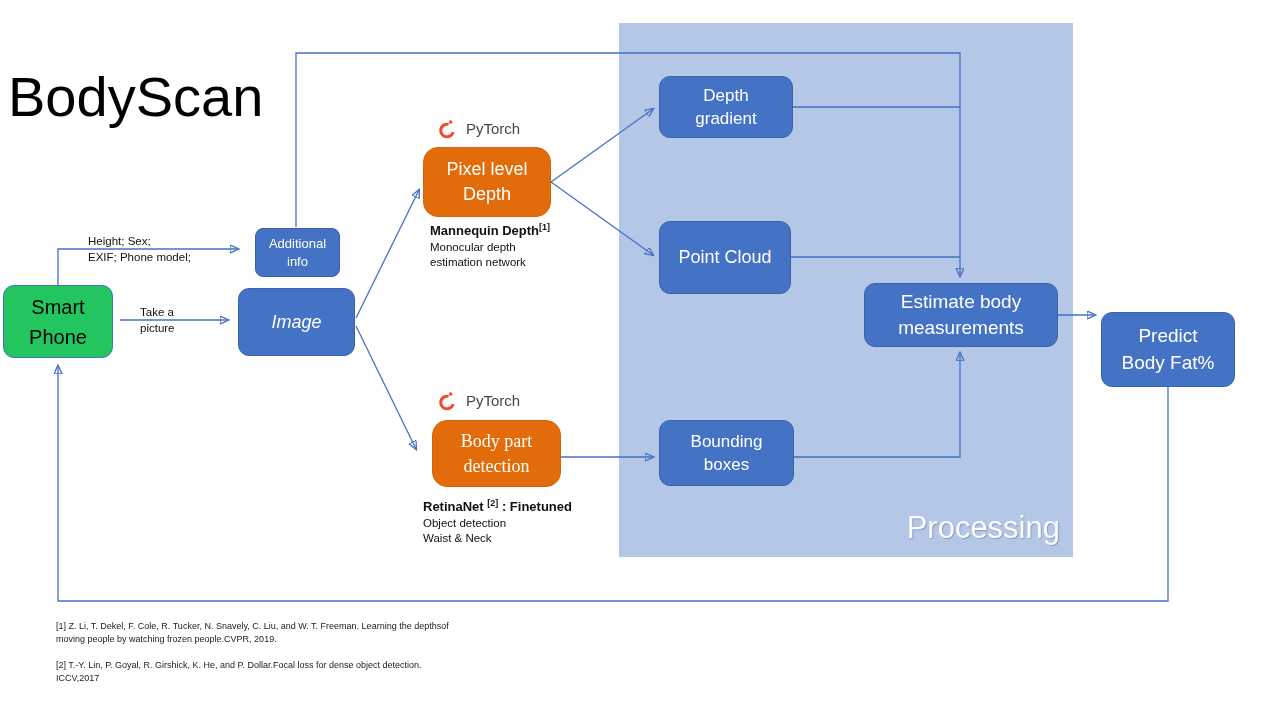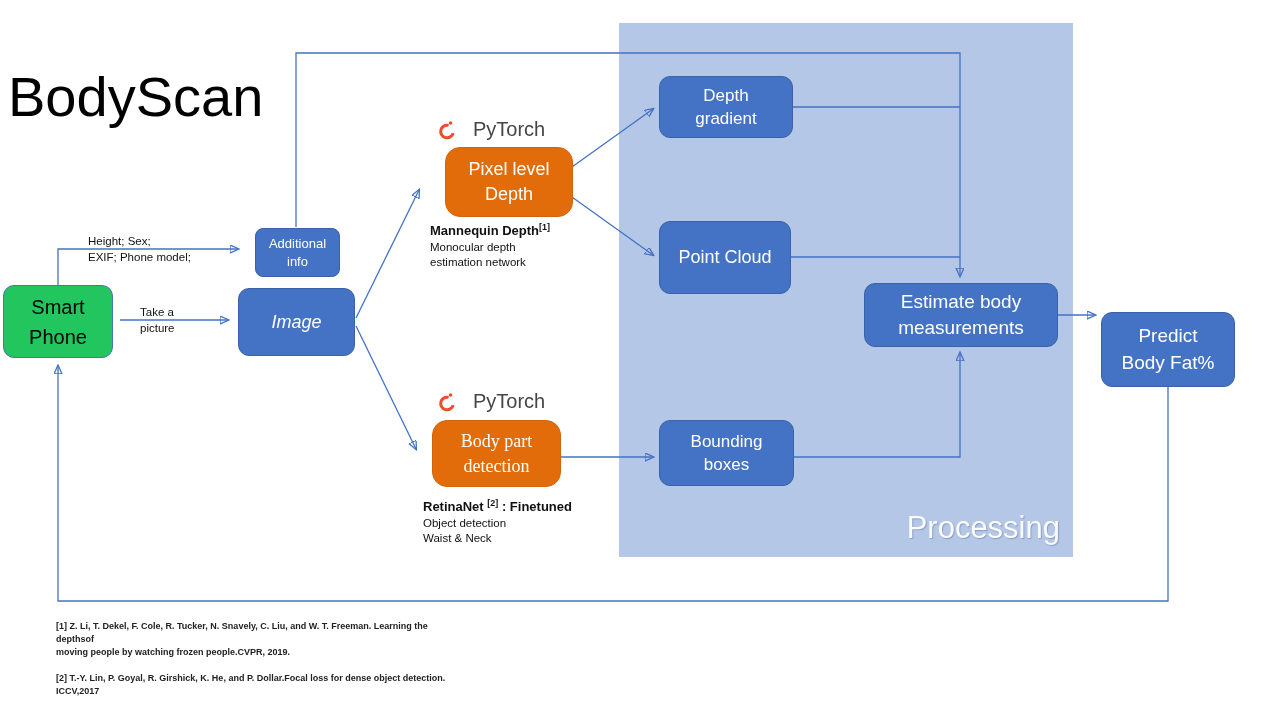--- a/index.html
+++ b/index.html
@@ -51,30 +51,30 @@
   .title {
     position: absolute; left: 8px; top: 64px;
     font-size: 56px; color: #000; letter-spacing: 0px;
   }
   .edge-label {
     position: absolute; text-align: left;
     font-size: 11.5px; color: #111; line-height: 16px;
     white-space: pre-line;
   }
   .pytorch {
-    position: absolute; display: flex; align-items: center; gap: 17px;
-    font-size: 20px; color: #464646;
+    position: absolute; display: flex; align-items: center; gap: 10px;
+    font-size: 15px; color: #464646;
   }
   .annot { position: absolute; color: #111; }
   .annot .head { font-size: 13px; font-weight: bold; }
   .annot .head sup { font-size: 9px; }
   .annot .desc { font-size: 11.5px; line-height: 15px; white-space: pre-line; margin-top: 2px; }
   .footnotes {
     position: absolute; left: 56px; top: 607px; width: 400px;
-    font-size: 9px; color: #222; line-height: 13px; white-space: pre-line; font-weight: bold;
+    font-size: 9px; color: #222; line-height: 13px; white-space: pre-line;
   }
   .fs13 { font-size: 13px; }
   .fs17 { font-size: 17px; }
   .fs18 { font-size: 18px; }
   .fs19 { font-size: 19px; }
   .fs20 { font-size: 20px; line-height: 1.5; }
 </style>
 </head>
 <body>
 
@@ -107,21 +107,21 @@
   <div class="title">BodyScan</div>
 
   <div class="node white fs20" style="left:3px; top:285px; width:110px; height:73px;">Smart
 Phone</div>
 
   <div class="node blue fs13" style="left:255px; top:228px; width:85px; height:49px; border-radius:8px;">Additional
 info</div>
 
   <div class="node blue fs18" style="left:238px; top:288px; width:117px; height:68px;font-style:italic;">Image</div>
 
-  <div class="node orange fs18" style="left:445px; top:147px; width:128px; height:70px;">Pixel level
+  <div class="node orange fs18" style="left:423px; top:147px; width:128px; height:70px;">Pixel level
 Depth</div>
 
   <div class="node orange fs18" style="left:432px; top:420px; width:129px; height:67px;font-family:Liberation Serif, serif;">Body part
 detection</div>
 
   <div class="node blue fs17" style="left:659px; top:76px; width:134px; height:62px;">Depth
 gradient</div>
 
   <div class="node blue fs18" style="left:659px; top:221px; width:132px; height:73px;">Point Cloud</div>
 

